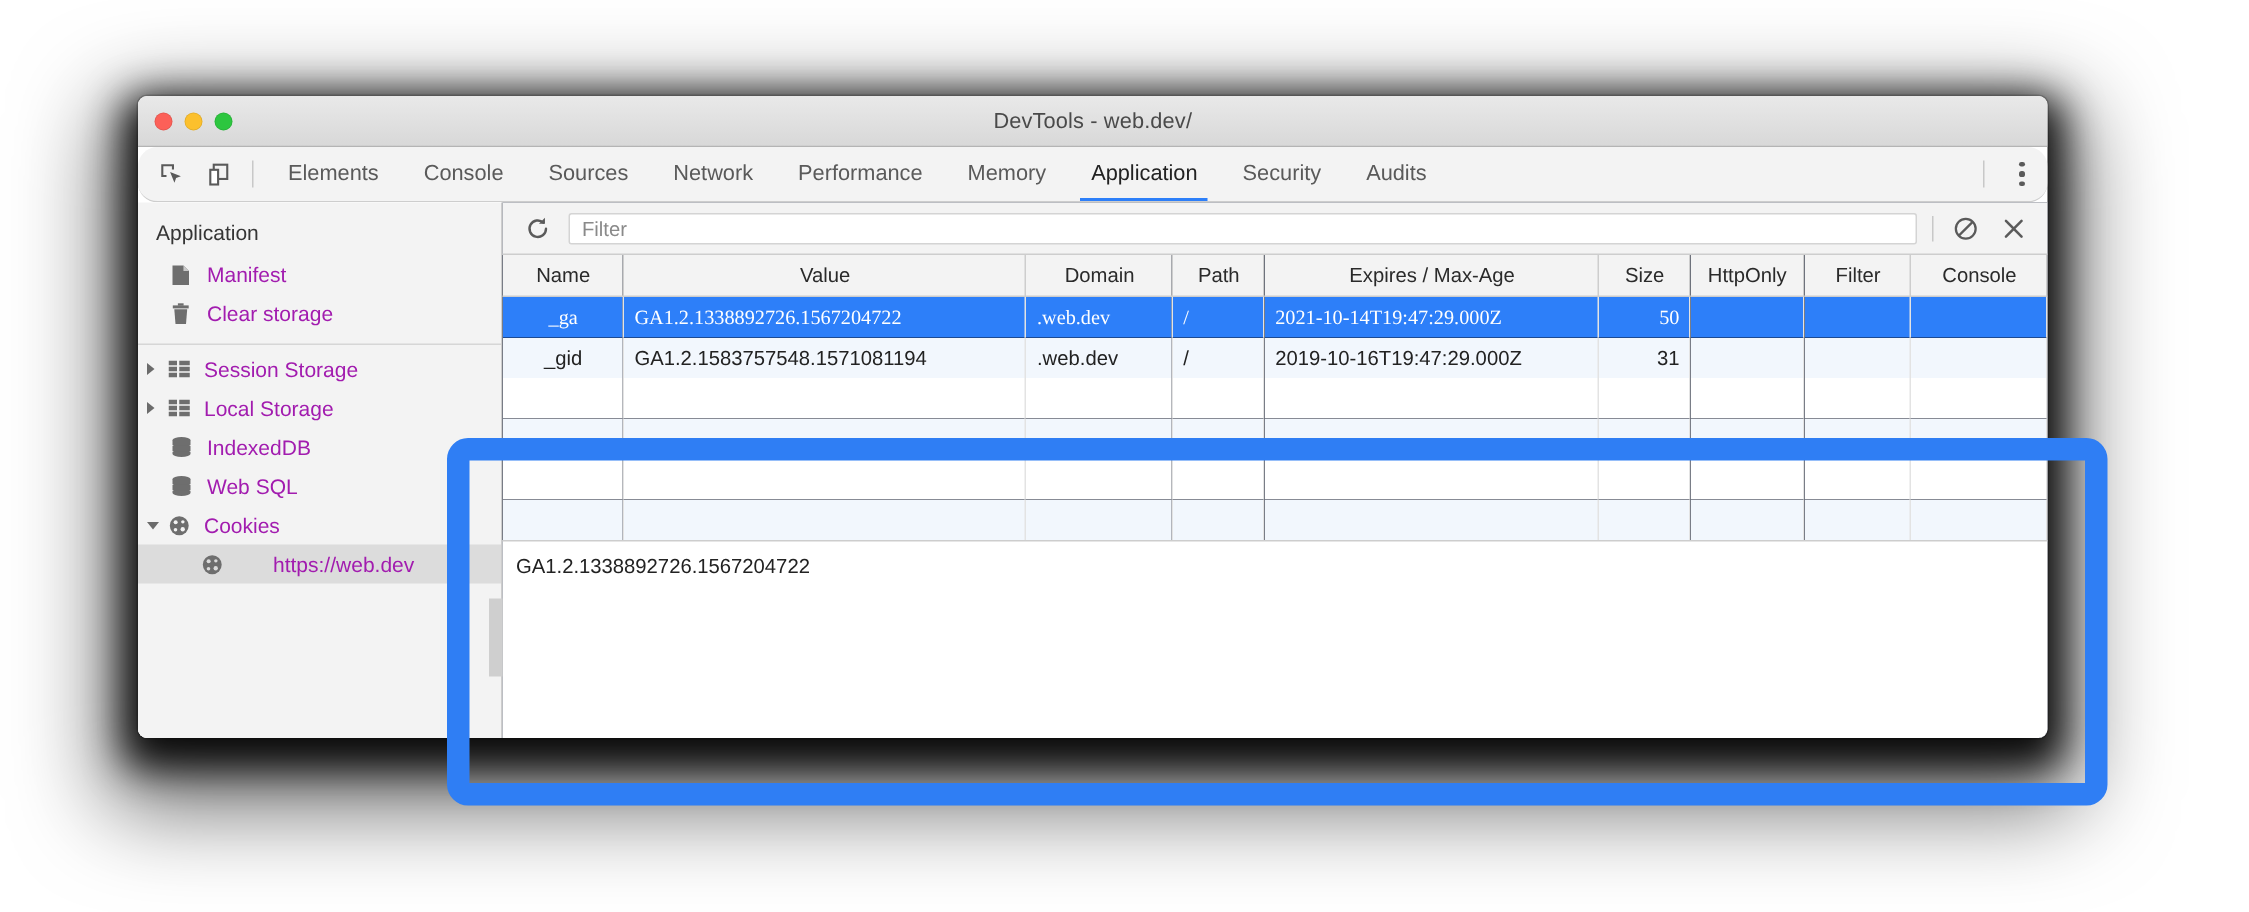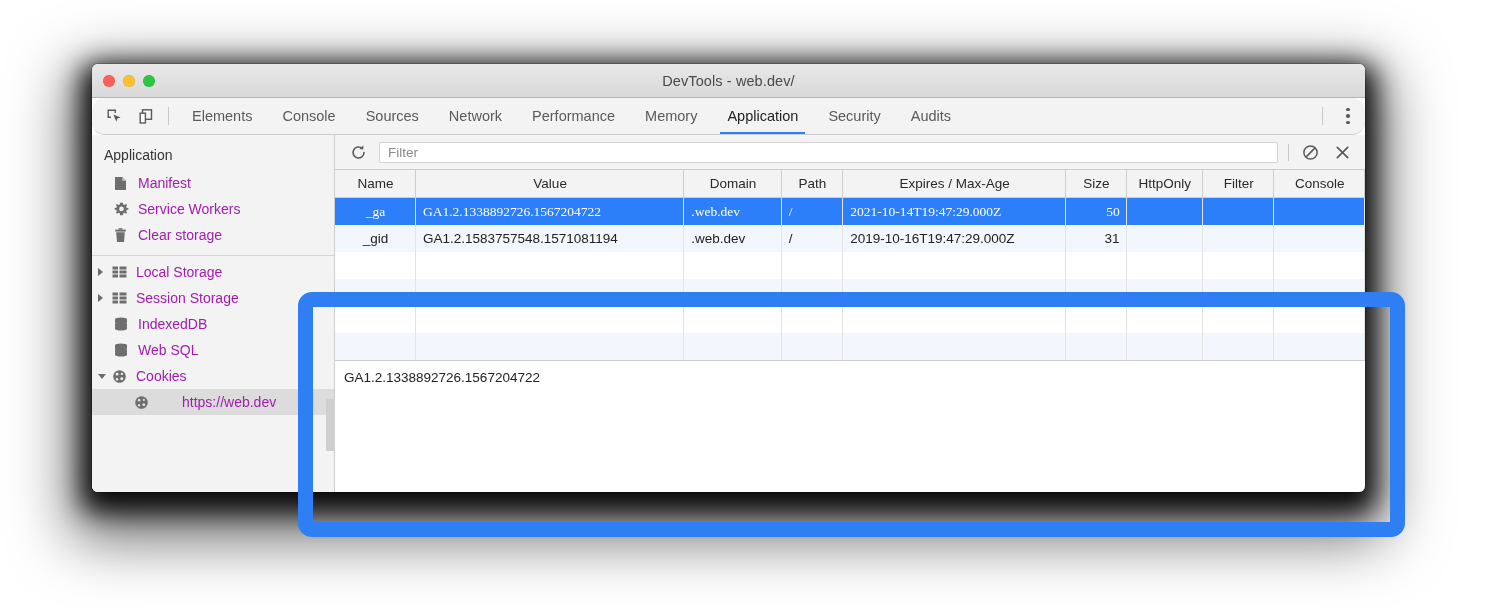--- a/index.html
+++ b/index.html
@@ -318,29 +318,20 @@
       <div class="side-item">
         <span class="si-ico">
           <svg width="13" height="15" viewBox="0 0 13 15">
             <path d="M1 1 H8.3 L12 4.7 V14 H1 Z" fill="#6e6e6e"></path>
             <path d="M8.3 1 L12 4.7 H8.3 Z" fill="#c9c9c9"></path>
           </svg>
         </span>
         <span class="si-label">Manifest</span>
       </div>
 
-      <div class="side-item">
-        <span class="si-ico">
-          <svg width="15" height="15" viewBox="0 0 16 16">
-            <path fill="#6e6e6e" d="M8 0.7 L9.5 0.7 L9.9 2.6 L11.3 3.2 L12.9 2.1 L14 3.2 L12.9 4.8 L13.5 6.2 L15.4 6.6 L15.4 8.1 L13.5 8.5 L12.9 9.9 L14 11.5 L12.9 12.6 L11.3 11.5 L9.9 12.1 L9.5 14 L8 14 L6.5 14 L6.1 12.1 L4.7 11.5 L3.1 12.6 L2 11.5 L3.1 9.9 L2.5 8.5 L0.6 8.1 L0.6 6.6 L2.5 6.2 L3.1 4.8 L2 3.2 L3.1 2.1 L4.7 3.2 L6.1 2.6 L6.5 0.7 Z"></path>
-            <circle cx="8" cy="7.35" r="2.45" fill="#f3f3f3"></circle>
-          </svg>
-        </span>
-        <span class="si-label">Service Workers</span>
-      </div>
 
       <div class="side-item">
         <span class="si-ico">
           <svg width="13" height="15" viewBox="0 0 13 15">
             <rect x="1.2" y="1.6" width="10.6" height="2" fill="#6e6e6e"></rect>
             <rect x="4.6" y="0.2" width="3.8" height="1.6" fill="#6e6e6e"></rect>
             <path d="M2.2 4.2 H10.8 L10 14 H3 Z" fill="#6e6e6e"></path>
           </svg>
         </span>
         <span class="si-label">Clear storage</span>
@@ -356,38 +347,38 @@
         <span class="si-ico">
           <svg width="15" height="12" viewBox="0 0 15 12">
             <rect x="0.5" y="0.5" width="5.5" height="3" fill="#6e6e6e"></rect>
             <rect x="7.5" y="0.5" width="7" height="3" fill="#6e6e6e"></rect>
             <rect x="0.5" y="4.5" width="5.5" height="3" fill="#6e6e6e"></rect>
             <rect x="7.5" y="4.5" width="7" height="3" fill="#6e6e6e"></rect>
             <rect x="0.5" y="8.5" width="5.5" height="3" fill="#6e6e6e"></rect>
             <rect x="7.5" y="8.5" width="7" height="3" fill="#6e6e6e"></rect>
           </svg>
         </span>
-        <span class="si-label">Local Storage</span>
+        <span class="si-label">Session Storage</span>
       </div>
 
       <div class="side-item">
         <span class="tw">
             <i></i>
           </span>
         <span class="si-ico">
           <svg width="15" height="12" viewBox="0 0 15 12">
             <rect x="0.5" y="0.5" width="5.5" height="3" fill="#6e6e6e"></rect>
             <rect x="7.5" y="0.5" width="7" height="3" fill="#6e6e6e"></rect>
             <rect x="0.5" y="4.5" width="5.5" height="3" fill="#6e6e6e"></rect>
             <rect x="7.5" y="4.5" width="7" height="3" fill="#6e6e6e"></rect>
             <rect x="0.5" y="8.5" width="5.5" height="3" fill="#6e6e6e"></rect>
             <rect x="7.5" y="8.5" width="7" height="3" fill="#6e6e6e"></rect>
           </svg>
         </span>
-        <span class="si-label">Session Storage</span>
+        <span class="si-label">Local Storage</span>
       </div>
 
       <div class="side-item">
         <span class="si-ico">
           <svg width="14" height="14" viewBox="0 0 14 14">
             <ellipse cx="7" cy="2.3" rx="6" ry="1.9" fill="#6e6e6e"></ellipse>
             <path d="M1 2.3 V5.4 A6 1.9 0 0 0 13 5.4 V2.3 Z" fill="#6e6e6e"></path>
             <path d="M1 6.2 V9.3 A6 1.9 0 0 0 13 9.3 V6.2 Z" fill="#6e6e6e"></path>
             <path d="M1 10.1 V11.7 A6 1.9 0 0 0 13 11.7 V10.1 Z" fill="#6e6e6e"></path>
           </svg>

